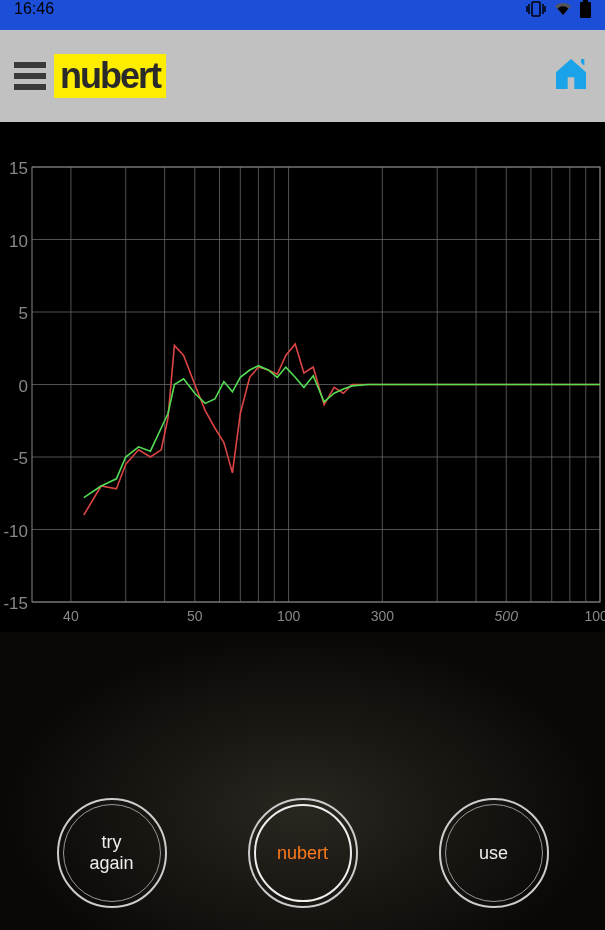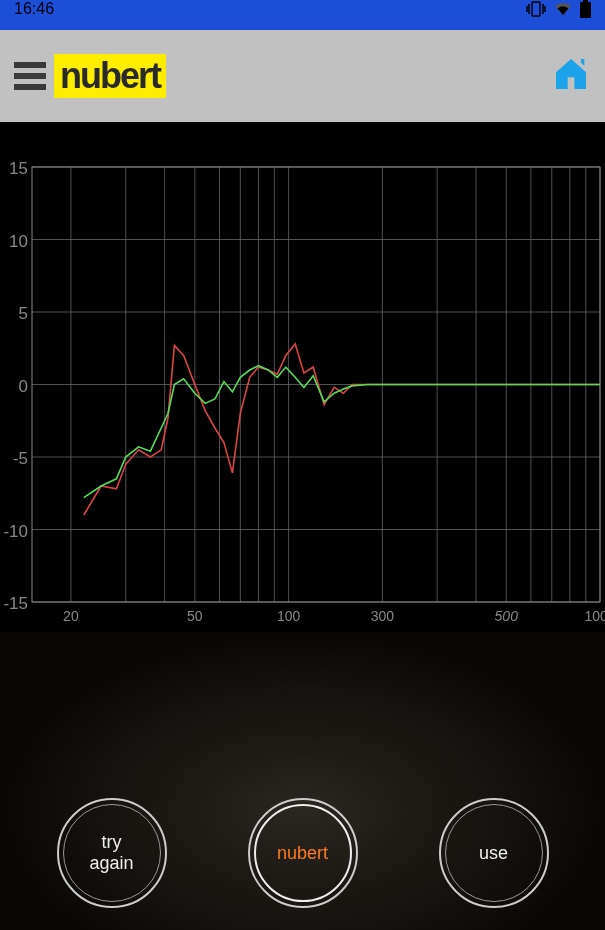--- a/index.html
+++ b/index.html
@@ -189,21 +189,21 @@
   <div id="y-labels">
       <div class="y-tick-label" style="left: 2px; top: 37px;">15</div>
       <div class="y-tick-label" style="left: 2px; top: 109.5px;">10</div>
       <div class="y-tick-label" style="left: 2px; top: 182px;">5</div>
       <div class="y-tick-label" style="left: 2px; top: 254.5px;">0</div>
       <div class="y-tick-label" style="left: 2px; top: 327px;">-5</div>
       <div class="y-tick-label" style="left: 2px; top: 399.5px;">-10</div>
       <div class="y-tick-label" style="left: 2px; top: 472px;">-15</div>
     </div>
   <div id="x-labels">
-      <div class="x-tick-label" style="left: 70.9083px; top: 486px;">20</div>
+      <div class="x-tick-label" style="left: 70.9083px; top: 486px;">40</div>
       <div class="x-tick-label" style="left: 194.834px; top: 486px;">50</div>
       <div class="x-tick-label" style="left: 288.581px; top: 486px;">100</div>
       <div class="x-tick-label" style="left: 382.327px; top: 486px;">300</div>
       <div class="x-tick-label" style="left: 506.254px; top: 486px; font-style: italic;">500</div>
       <div class="x-tick-label" style="left: 600px; top: 486px;">1000</div>
     </div>
 </div>
 
 <div class="bottom-area">
   <div class="button-row">

